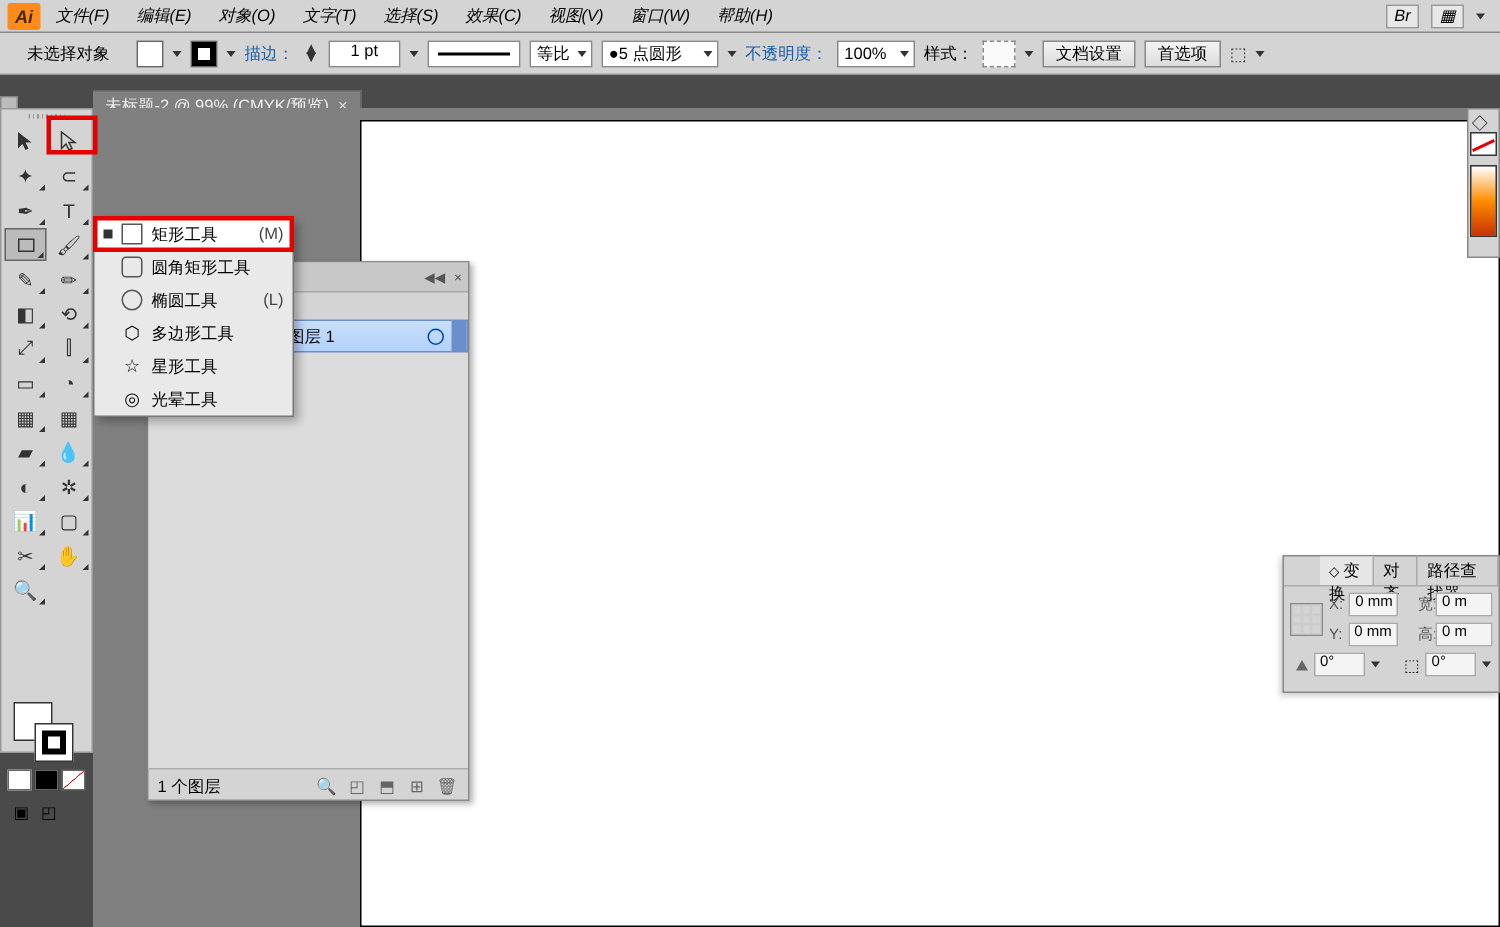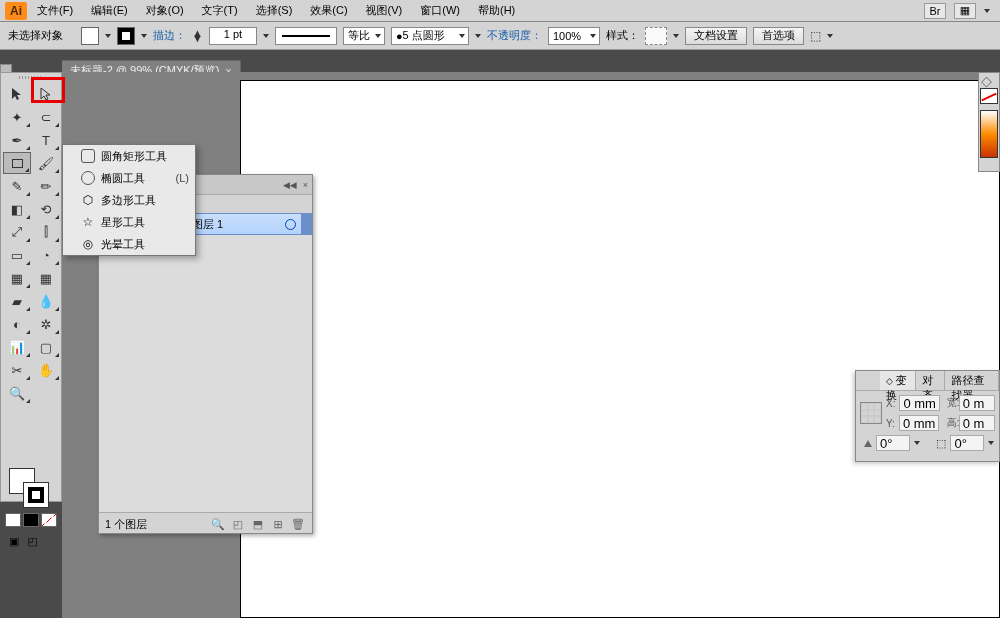--- a/index.html
+++ b/index.html
@@ -1,26 +1,26 @@
 <!DOCTYPE html>
 <html><head>
 <meta charset="utf-8">
 <style>
 * { box-sizing: border-box; margin: 0; padding: 0; font-family: "Microsoft YaHei", sans-serif; font-size: 11px; }
 body { width: 1000px; height: 618px; background: #4a4a4a; overflow: hidden; position: relative; }
 
 
-.menubar { position: absolute; top: 0; left: 0; right: 0; height: 22px; background: #d4d4d4; display: flex; align-items: center; padding-left: 5px; gap: 2px; border-bottom: 1px solid #888; }
+.menubar { position: absolute; top: 0; left: 0; right: 0; height: 22px; background: #d4d4d4; display: flex; align-items: center; padding-left: 5px; gap: 2px; border-bottom: 1px solid #888; font-style: italic; }
 .ai-logo { width: 22px; height: 18px; background: #ff8c1a; color: #4a2800; display: flex; align-items: center; justify-content: center; font-weight: bold; font-size: 12px; border-radius: 2px; }
 .menubar-item { padding: 2px 8px; cursor: default; }
 .menubar-right { margin-left: auto; display: flex; align-items: center; gap: 8px; margin-right: 10px; }
 .mb-chip { width: 22px; height: 16px; background: #e8e8e8; border: 1px solid #999; display: flex; align-items: center; justify-content: center; }
 
 
-.controlbar { position: absolute; top: 22px; left: 0; right: 0; height: 28px; background: #d4d4d4; border-bottom: 1px solid #999; display: flex; align-items: center; padding: 0 8px; gap: 6px; }
+.controlbar { position: absolute; top: 22px; left: 0; right: 0; height: 28px; background: #d4d4d4; border-bottom: 1px solid #999; display: flex; align-items: center; padding: 0 18px; gap: 6px; }
 .ctrl-text { font-size: 11px; }
 .swatch-sq { width: 18px; height: 18px; border: 1px solid #666; display: inline-block; }
 .tiny-arrow { width: 0; height: 0; border-left: 3px solid transparent; border-right: 3px solid transparent; border-top: 4px solid #333; display: inline-block; vertical-align: middle; }
 .stroke-label { color: #1a5fa8; }
 .num-input { width: 48px; height: 18px; border: 1px solid #888; background: #fff; text-align: center; padding: 0 2px; }
 .line-prev { width: 62px; height: 18px; border: 1px solid #888; background: #fff; display: flex; align-items: center; justify-content: center; }
 .line-prev::after { content: ""; width: 48px; border-top: 2px solid #000; }
 .combo { height: 18px; border: 1px solid #888; background: #fff; display: flex; align-items: center; padding: 0 14px 0 4px; position: relative; }
 .combo::after { content: ""; position: absolute; right: 3px; top: 50%; transform: translateY(-50%); width: 0; height: 0; border-left: 3px solid transparent; border-right: 3px solid transparent; border-top: 4px solid #333; }
 .opacity-label { color: #1a5fa8; }
@@ -95,21 +95,21 @@
 
 .transform-panel { position:absolute; right:0; top:370px; width:145px; height:92px; background:#d4d4d4; border:1px solid #888; box-shadow:-2px 2px 4px rgba(0,0,0,0.2); }
 .tp-tabs { height:20px; display:flex; border-bottom:1px solid #aaa; }
 .tp-tab { padding: 2px 6px; border-right:1px solid #aaa; font-size:11px; }
 .tp-tab.act { background:#e6e6e6;margin-left:24px; }
 .tp-tab.act::before { content:"◇ "; font-size:9px; }
 .tp-body { padding: 4px; display:grid; grid-template-columns: 26px auto 12px auto; row-gap:4px; align-items:center; }
 .tp-ref { grid-row: span 2; width:22px; height:22px; display:grid; grid-template-columns:repeat(3,1fr); grid-template-rows:repeat(3,1fr); border:1px solid #888; }
 .tp-ref span { border:1px solid #ccc; }
 .tp-label { font-size:10px; color:#555; text-align:right; padding-right:2px; }
-.tp-val { height:16px; border:1px solid #aaa; background:#f4f4f4; padding:0 3px; font-size:13px; }
+.tp-val { height:16px; border:1px solid #aaa; background:#f4f4f4; padding:0 3px; font-size:10px; }
 .tp-deg-row { grid-column: 1 / -1; display:flex; align-items:center; gap:4px; padding-left:4px; }
 .tp-tri { width:0; height:0; border-left:4px solid transparent; border-right:4px solid transparent; border-bottom:7px solid #666; }
 </style>
 </head>
 <body>
 
 <div class="menubar">
   <div class="ai-logo">Ai</div>
   <div class="menubar-item">文件(F)</div>
   <div class="menubar-item">编辑(E)</div>
@@ -224,20 +224,26 @@
   </div>
   <div class="screen-row">
     <span>▣</span>
     <span>◰</span>
   </div>
 </div>
 
 <div class="rect-highlight"></div>
 
 <div class="flyout">
+  <div class="flyout-row high">
+    <span class="fly-bullet"></span>
+    <span class="fly-icon"></span>
+    <span class="fly-label">矩形工具</span>
+    <span class="fly-key">(M)</span>
+  </div>
   <div class="flyout-row">
     <span style="width:6px"></span>
     <span class="fly-icon rnd"></span>
     <span class="fly-label">圆角矩形工具</span>
   </div>
   <div class="flyout-row">
     <span style="width:6px"></span>
     <span class="fly-icon ell"></span>
     <span class="fly-label">椭圆工具</span>
     <span class="fly-key">(L)</span>

